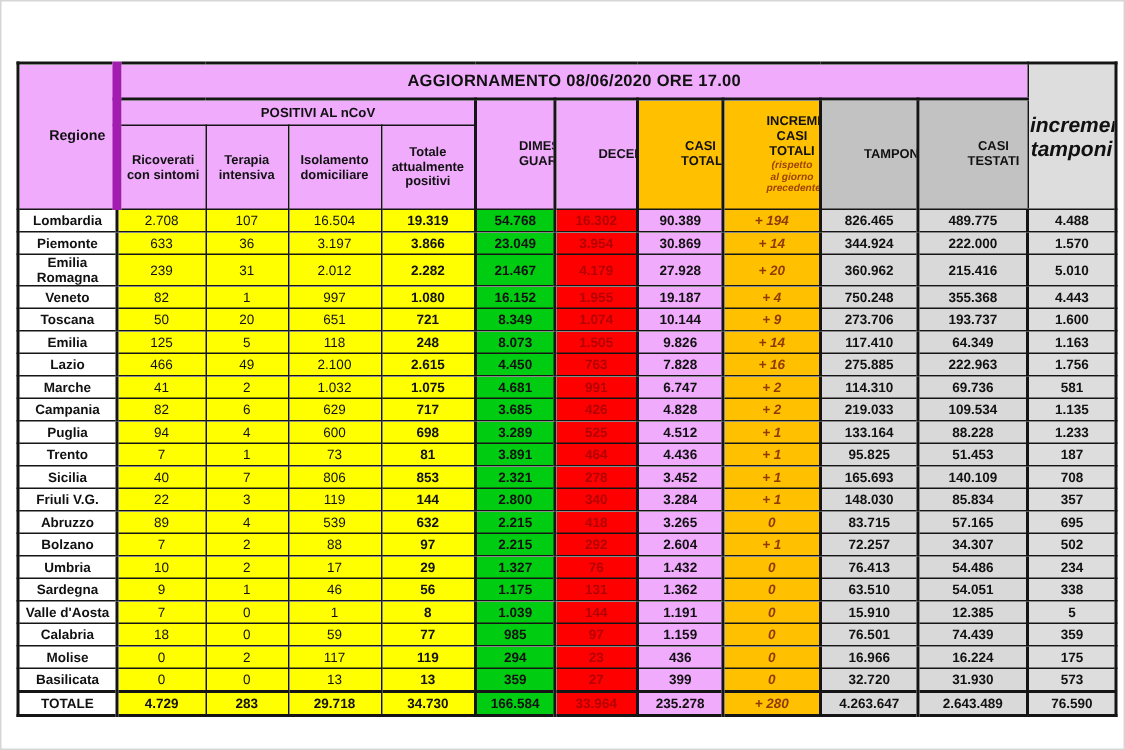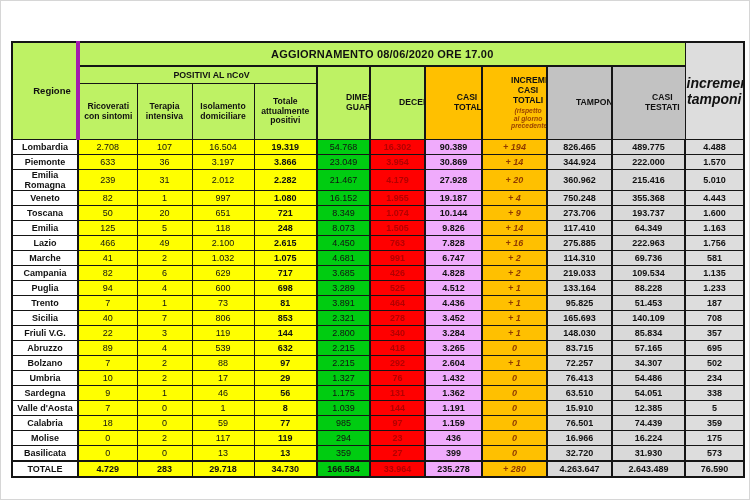--- a/index.html
+++ b/index.html
@@ -18,36 +18,36 @@
   }
   th,td{
     border:1px solid #151515;
     padding:0 1px;text-align:center;vertical-align:middle;
     overflow:hidden;color:#111;
   }
   
   tr.r-title th{height:22px;}
   tr.r-group th{height:16px;padding-left:28px;}
   tr.r-sub  th{height:55px;margin-left:24px;}
-  .h{background:#bef264;font-weight:bold;font-size:8.6px;line-height:1.15;}
+  .h{background:#f0abfc;font-weight:bold;font-size:8.6px;line-height:1.15;}
   .h.title{font-size:11px;letter-spacing:.2px;border-bottom:2px solid #151515;}
-  .h.regione{font-size:9.5px;border-right:4px solid #a21caf;padding-left:16px;}
+  .h.regione{font-size:9.5px;border-right:6px solid #a21caf;padding-left:16px;}
   .h.group{font-size:8.8px;border-bottom:1px solid #151515;}
   .h.orange{background:#ffc000;}
   .h.darkgrey{background:#c2c2c2;}
   .h.inc-tamponi{background:#dddddd;font-style:italic;font-weight:bold;font-size:14px;}
   .h .note{font-style:italic;font-weight:bold;font-size:6.8px;color:#9c4400;margin-top:1px;line-height:1.1;}
   .hb{border-left:2px solid #151515;}
   
   tbody td{height:14px;font-size:9px;}
   tbody tr td:first-child{border-right:2px solid #151515;}
   .c-region{background:#ffffff;font-weight:bold;text-align:center;}
   .c-y{background:#ffff00;}
   .c-yb{background:#ffff00;font-weight:bold;}
-  .c-green{background:#00cc11;font-weight:normal;border-left:2px solid #151515;}
+  .c-green{background:#00cc11;font-weight:bold;border-left:2px solid #151515;}
   .c-red{background:#ff0000;color:#b30000;font-weight:bold;border-left:2px solid #151515;}
   .c-orange{background:#f0abfc;font-weight:bold;border-left:2px solid #151515;}
   .c-orange-i{background:#ffc000;font-style:italic;color:#8f3a00;font-weight:bold;border-left:2px solid #151515;}
   .c-grey{background:#d9d9d9;font-weight:bold;border-left:2px solid #151515;}
   .c-greyl{background:#dddddd;font-weight:bold;border-left:2px solid #151515;}
   tr.totale td{border-top:2px solid #151515;font-weight:bold;}
 </style>
 </head>
 <body>
 

